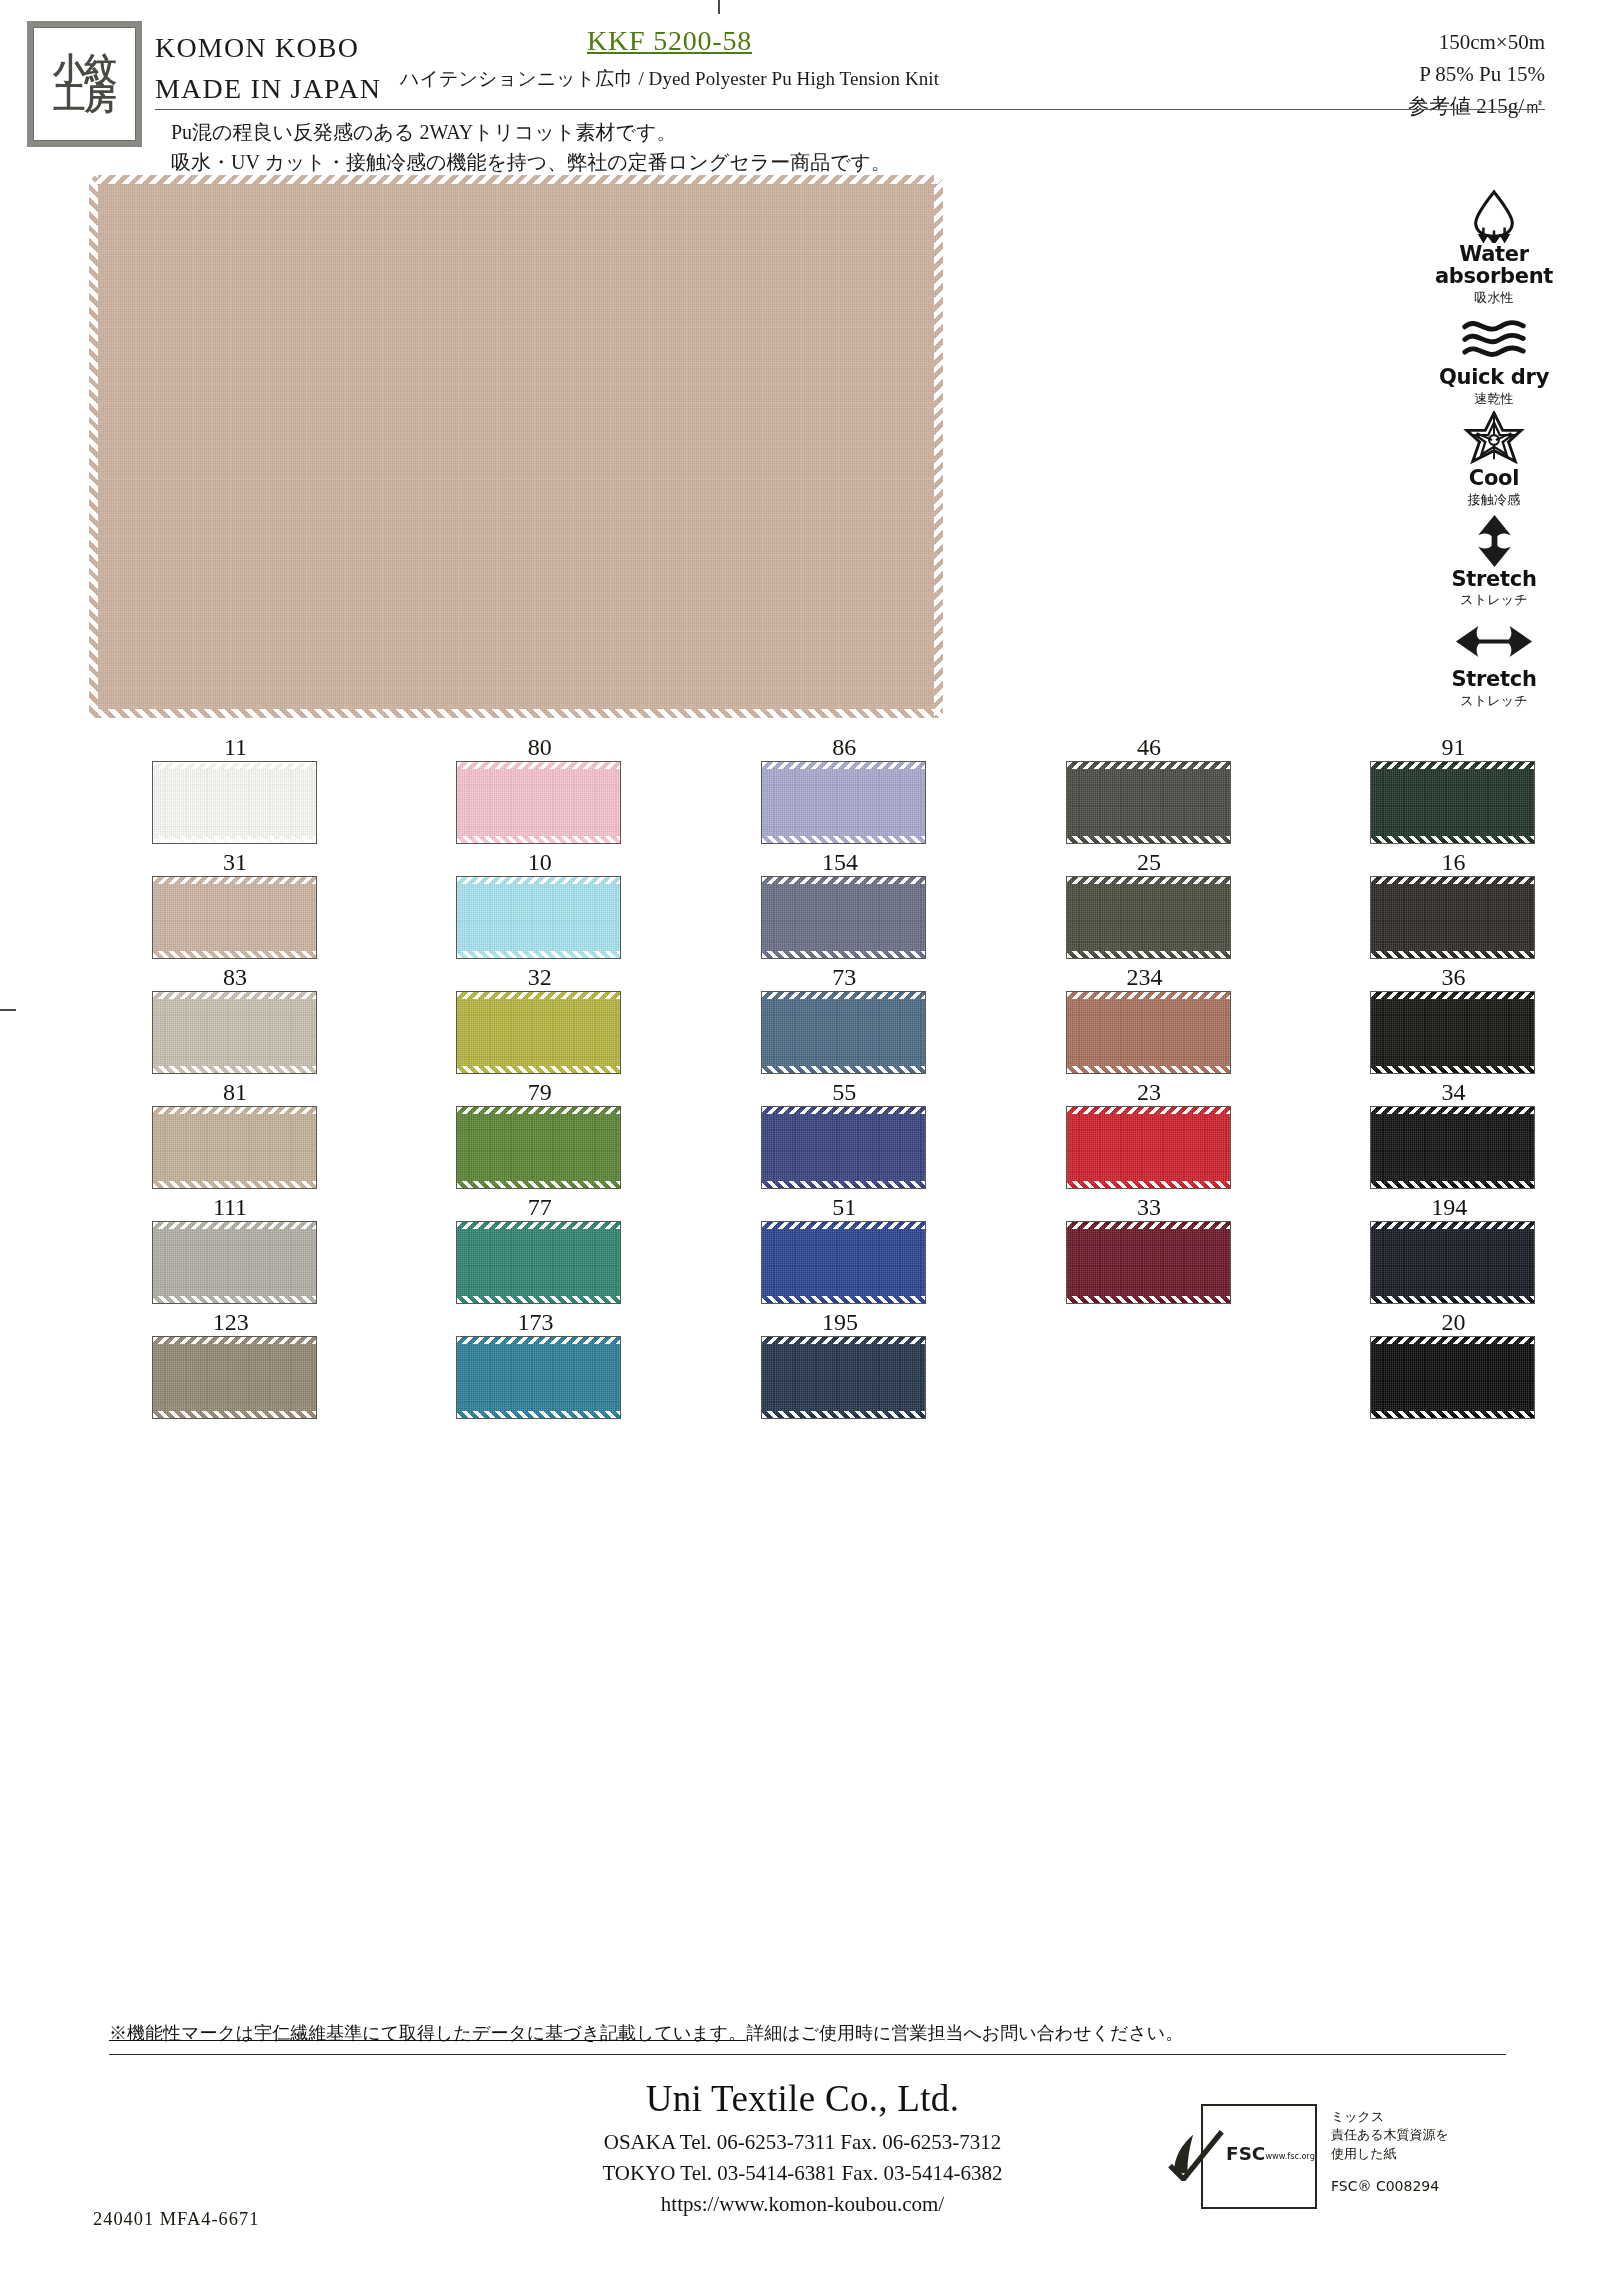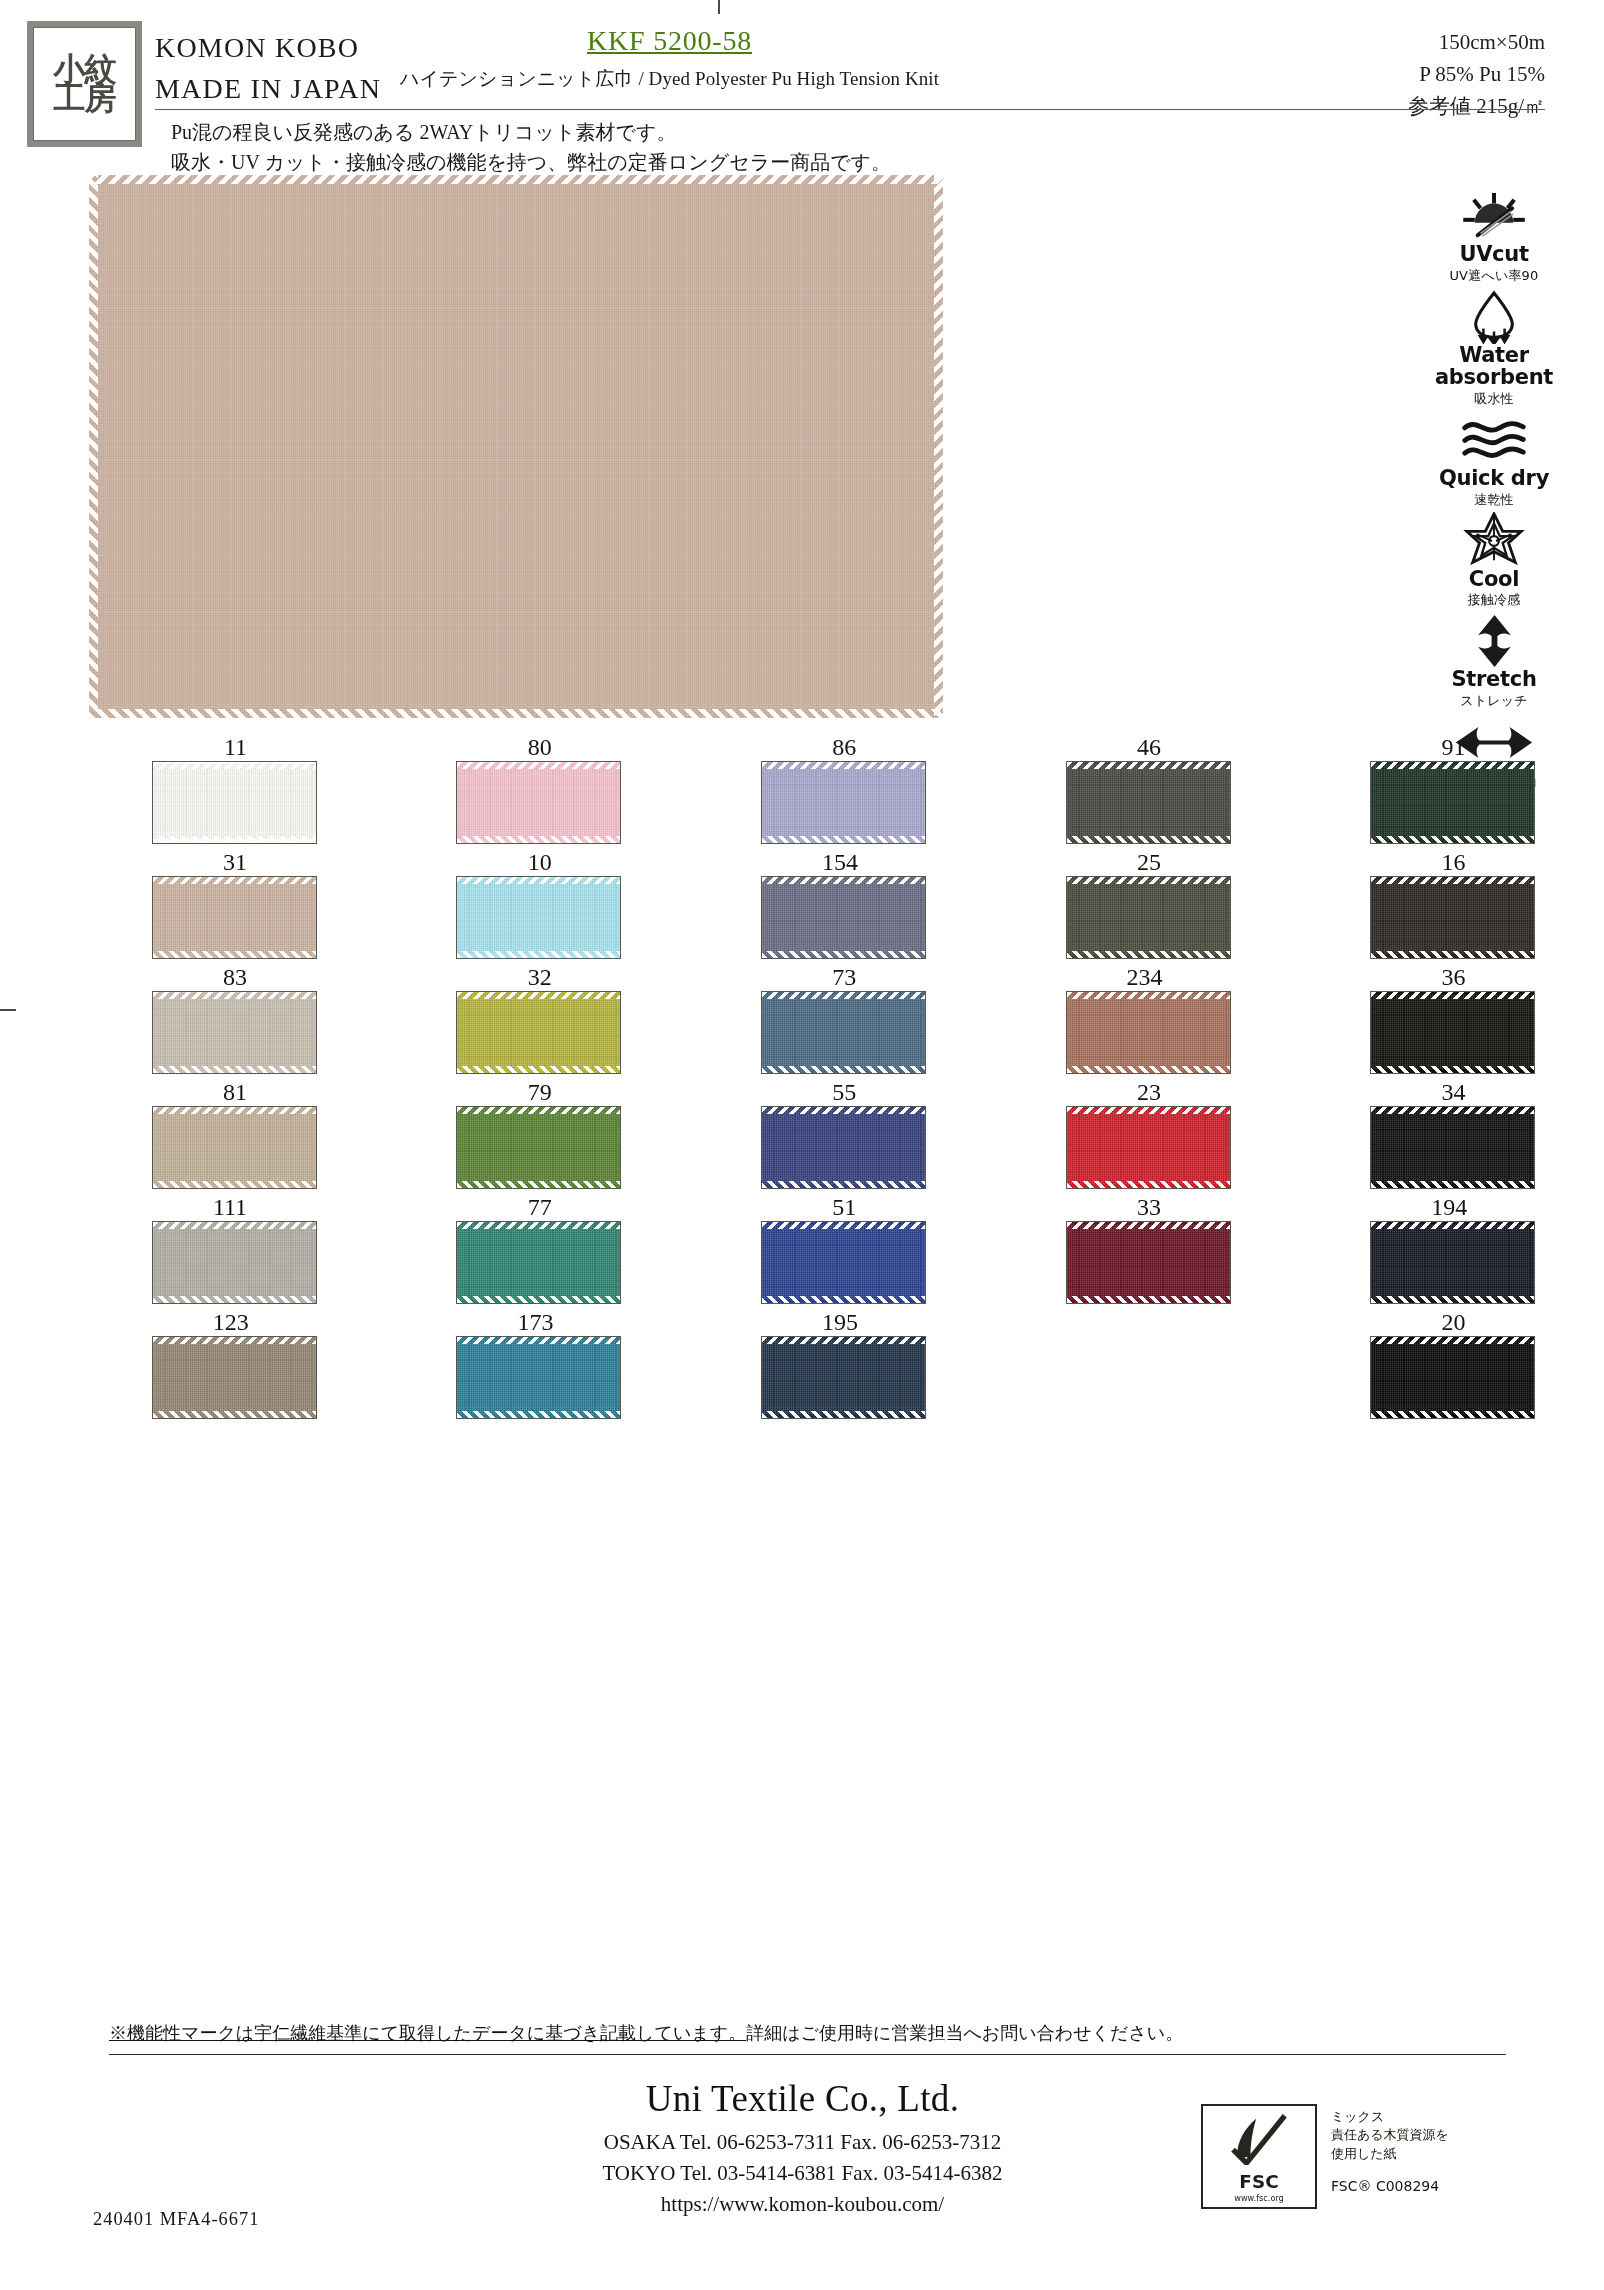--- a/index.html
+++ b/index.html
@@ -166,21 +166,21 @@
   }
   .f-lines {
     text-align:center; margin-top:6.8px;
     font-family:"Liberation Serif", serif;
     font-size:21px; color:#141414; line-height:1.48;
   }
   .fsc {
     position:absolute; left:1201px; top:27px;
     width:116px; height:105px;
     border:2.4px solid #26261f;
-    display:flex; flex-direction:column; align-items:center;
+    display:flex; flex-direction:row; align-items:center;
     justify-content:flex-end; padding-bottom:3.9px;
     background:#fff;
     text-align:right;
   }
   .fsc .tree { flex:1; display:flex; align-items:center; justify-content:center; }
   .fsc .fsclabel {
     font-family:"DejaVu Sans", sans-serif;
     font-size:18.4px; font-weight:bold; color:#1c1c18; line-height:1;
   }
   .fsc .fscurl {
@@ -248,43 +248,20 @@
 <div class="main-swatch">
   <div class="cloth"></div>
   <div class="zig-t"></div>
   <div class="zig-b"></div>
   <div class="zig-l"></div>
   <div class="zig-r"></div>
 </div>
 
 <div class="features">
 
-  <div class="feature">
-    <div class="glyph">
-      <svg width="70" height="50" viewBox="0 0 72 52">
-        <g stroke="#141414" stroke-width="4.2" stroke-linecap="butt">
-          <line x1="36" y1="2" x2="36" y2="13"></line>
-          <line x1="15" y1="9" x2="22" y2="18"></line>
-          <line x1="57" y1="9" x2="50" y2="18"></line>
-          <line x1="4" y1="30" x2="16" y2="30"></line>
-          <line x1="68" y1="30" x2="56" y2="30"></line>
-        </g>
-        <path d="M16 33 A20 20 0 0 1 56 33 Z" fill="#2b2b2b"></path>
-        <g stroke="#141414" stroke-width="4" stroke-linecap="round">
-          <line x1="19" y1="46" x2="55" y2="18"></line>
-        </g>
-        <g stroke="#9a9a9a" stroke-width="1.6">
-          <line x1="22" y1="44" x2="54" y2="21"></line>
-          <line x1="24" y1="47" x2="56" y2="24"></line>
-        </g>
-      </svg>
-    </div>
-    <div class="fen">UVcut</div>
-    <div class="fjp">UV遮へい率90</div>
-  </div>
 
   <div class="feature">
     <div class="glyph">
       <svg width="60" height="54" viewBox="0 0 62 56">
         <path d="M31 3 C31 3 12 26 12 35 C12 44 20 49 31 49 C42 49 50 44 50 35 C50 26 31 3 31 3 Z" fill="none" stroke="#141414" stroke-width="3.2"></path>
         <g stroke="#141414" stroke-width="2.6" fill="#141414">
           <line x1="20" y1="40" x2="20" y2="50"></line>
           <polygon points="16.4,48 23.6,48 20,54"></polygon>
           <line x1="31" y1="43" x2="31" y2="53"></line>
           <polygon points="27.4,51 34.6,51 31,56"></polygon>

